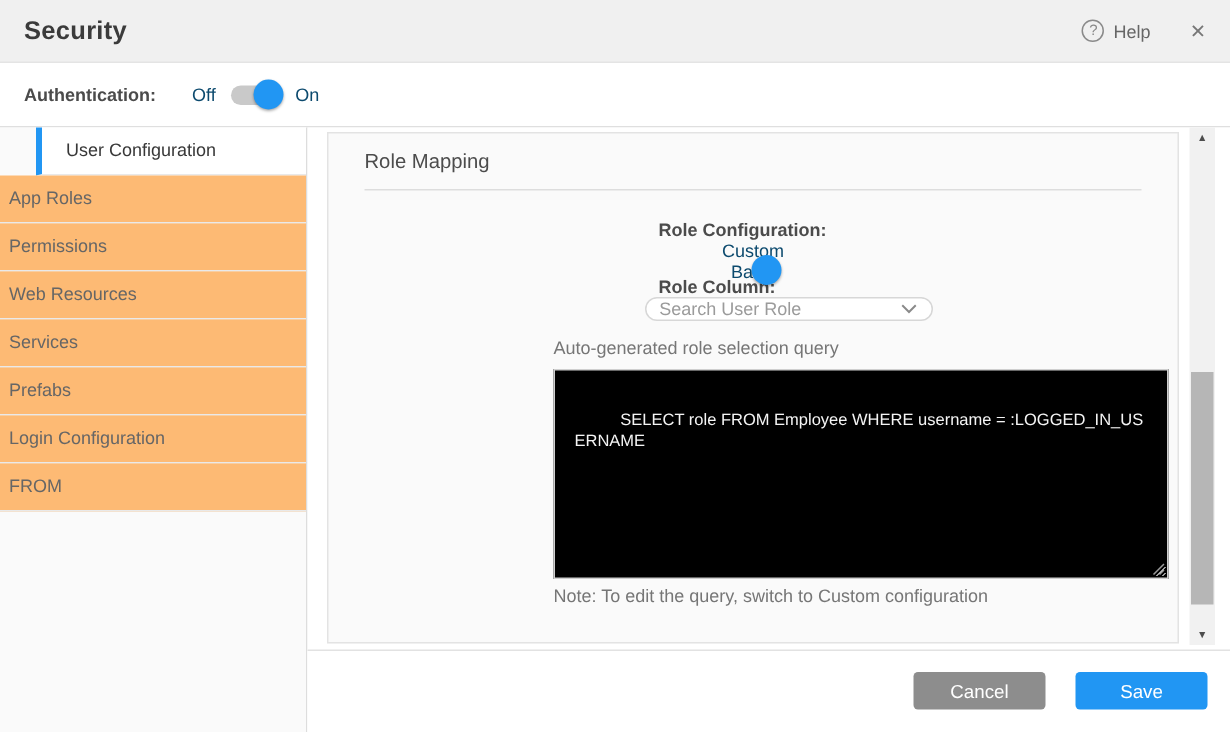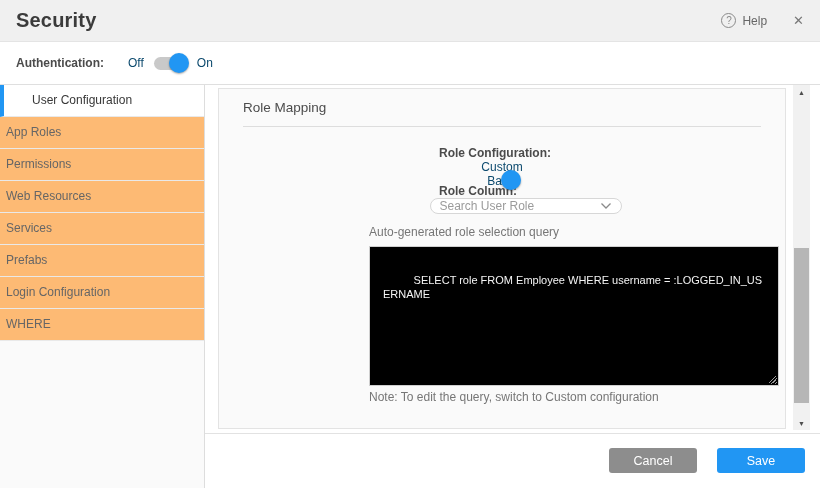--- a/index.html
+++ b/index.html
@@ -20,21 +20,21 @@
     overflow:hidden;
     font-size:12px;color:#4a4a4a;
   }
   
   .hdr{
     position:absolute;left:0;top:0;width:820px;height:42px;
     background:#f0f0f0;border-bottom:1px solid #e4e4e4;
     display:flex;align-items:center;justify-content:space-between;
     padding:0 16px;
   }
-  .hdr h1{font-size:20px;font-weight:600;color:#3b3b3b;letter-spacing:.2px;}
+  .hdr h1{font-size:17px;font-weight:600;color:#3b3b3b;letter-spacing:.2px;}
   .hdr-right{display:flex;align-items:center;}
   .help-wrap{display:flex;align-items:center;gap:6px;cursor:pointer;}
   .help-circle{
     width:15px;height:15px;border:1px solid #8a8a8a;border-radius:50%;
     display:flex;align-items:center;justify-content:center;
     font-size:10px;color:#8a8a8a;line-height:1;
   }
   .help-text{color:#666;font-size:12px;}
   .close-x{margin-left:26px;color:#777;font-size:13px;cursor:pointer;line-height:1;}
   
@@ -63,21 +63,22 @@
     background:#fafafa;border-right:1px solid #ddd;
   }
   .nav-item{
     height:32px;line-height:31px;
     padding-left:6px;border-bottom:1px solid #e9e9e9;
     color:#666;cursor:pointer;background:#fdba74;
   }
   .nav-item.active{
     background:#fff;color:#383838;
     border-left:4px solid var(--accent);
-    padding-left:28px;
+    padding-left:16px;
+    margin-left:24px;
   }
   
   .main{
     position:absolute;left:205px;top:85px;right:0;bottom:0;background:#fff;
   }
   .card{
     position:absolute;left:13px;top:3px;width:568px;height:341px;
     background:#fafafa;border:1px solid #e3e3e3;
     padding:11px 24px 0 24px;overflow:hidden;
   }
@@ -165,21 +166,21 @@
   </div>
 
   <div class="sidebar">
     <div class="nav-item active"><span>User Configuration</span></div>
     <div class="nav-item"><span>App Roles</span></div>
     <div class="nav-item"><span>Permissions</span></div>
     <div class="nav-item"><span>Web Resources</span></div>
     <div class="nav-item"><span>Services</span></div>
     <div class="nav-item"><span>Prefabs</span></div>
     <div class="nav-item"><span>Login Configuration</span></div>
-    <div class="nav-item"><span>WHERE</span></div>
+    <div class="nav-item"><span>FROM</span></div>
   </div>
 
   <div class="main">
 
     <div class="card">
       <div class="card-title">Role Mapping</div>
       <div class="card-divider"></div>
 
       <div class="form-row row-cfg">
         <span class="form-label">Role Configuration:</span>

